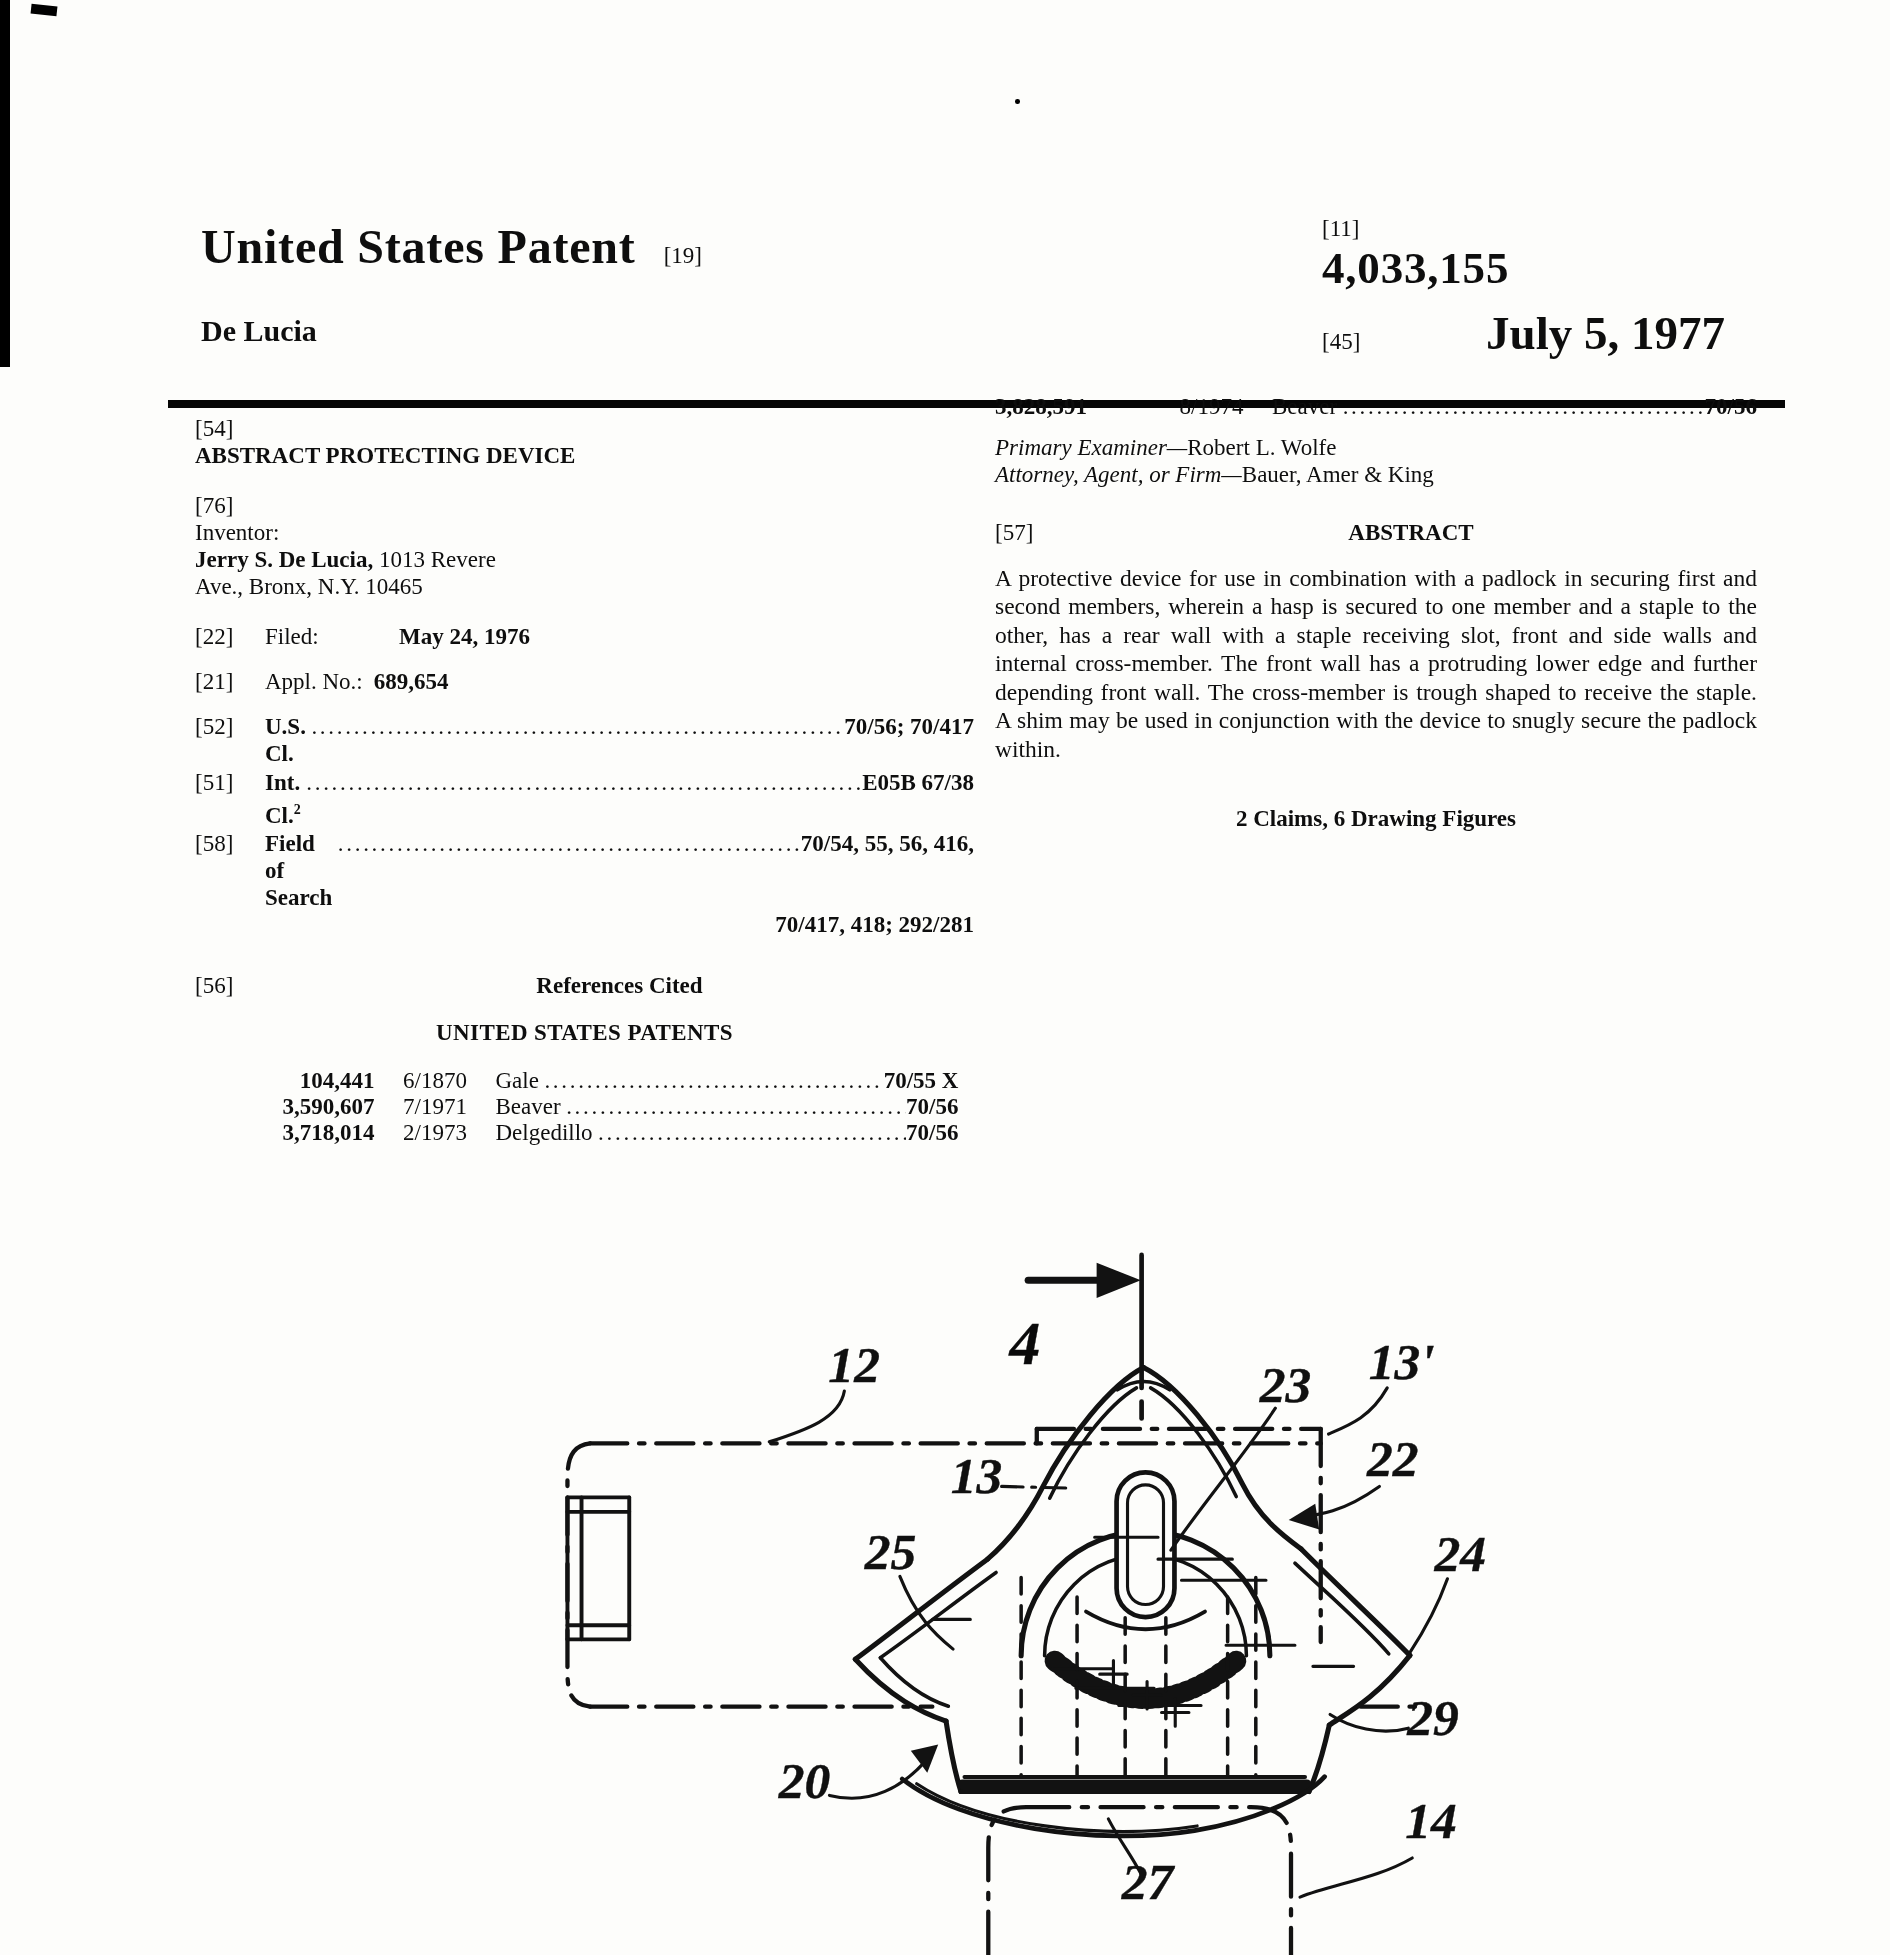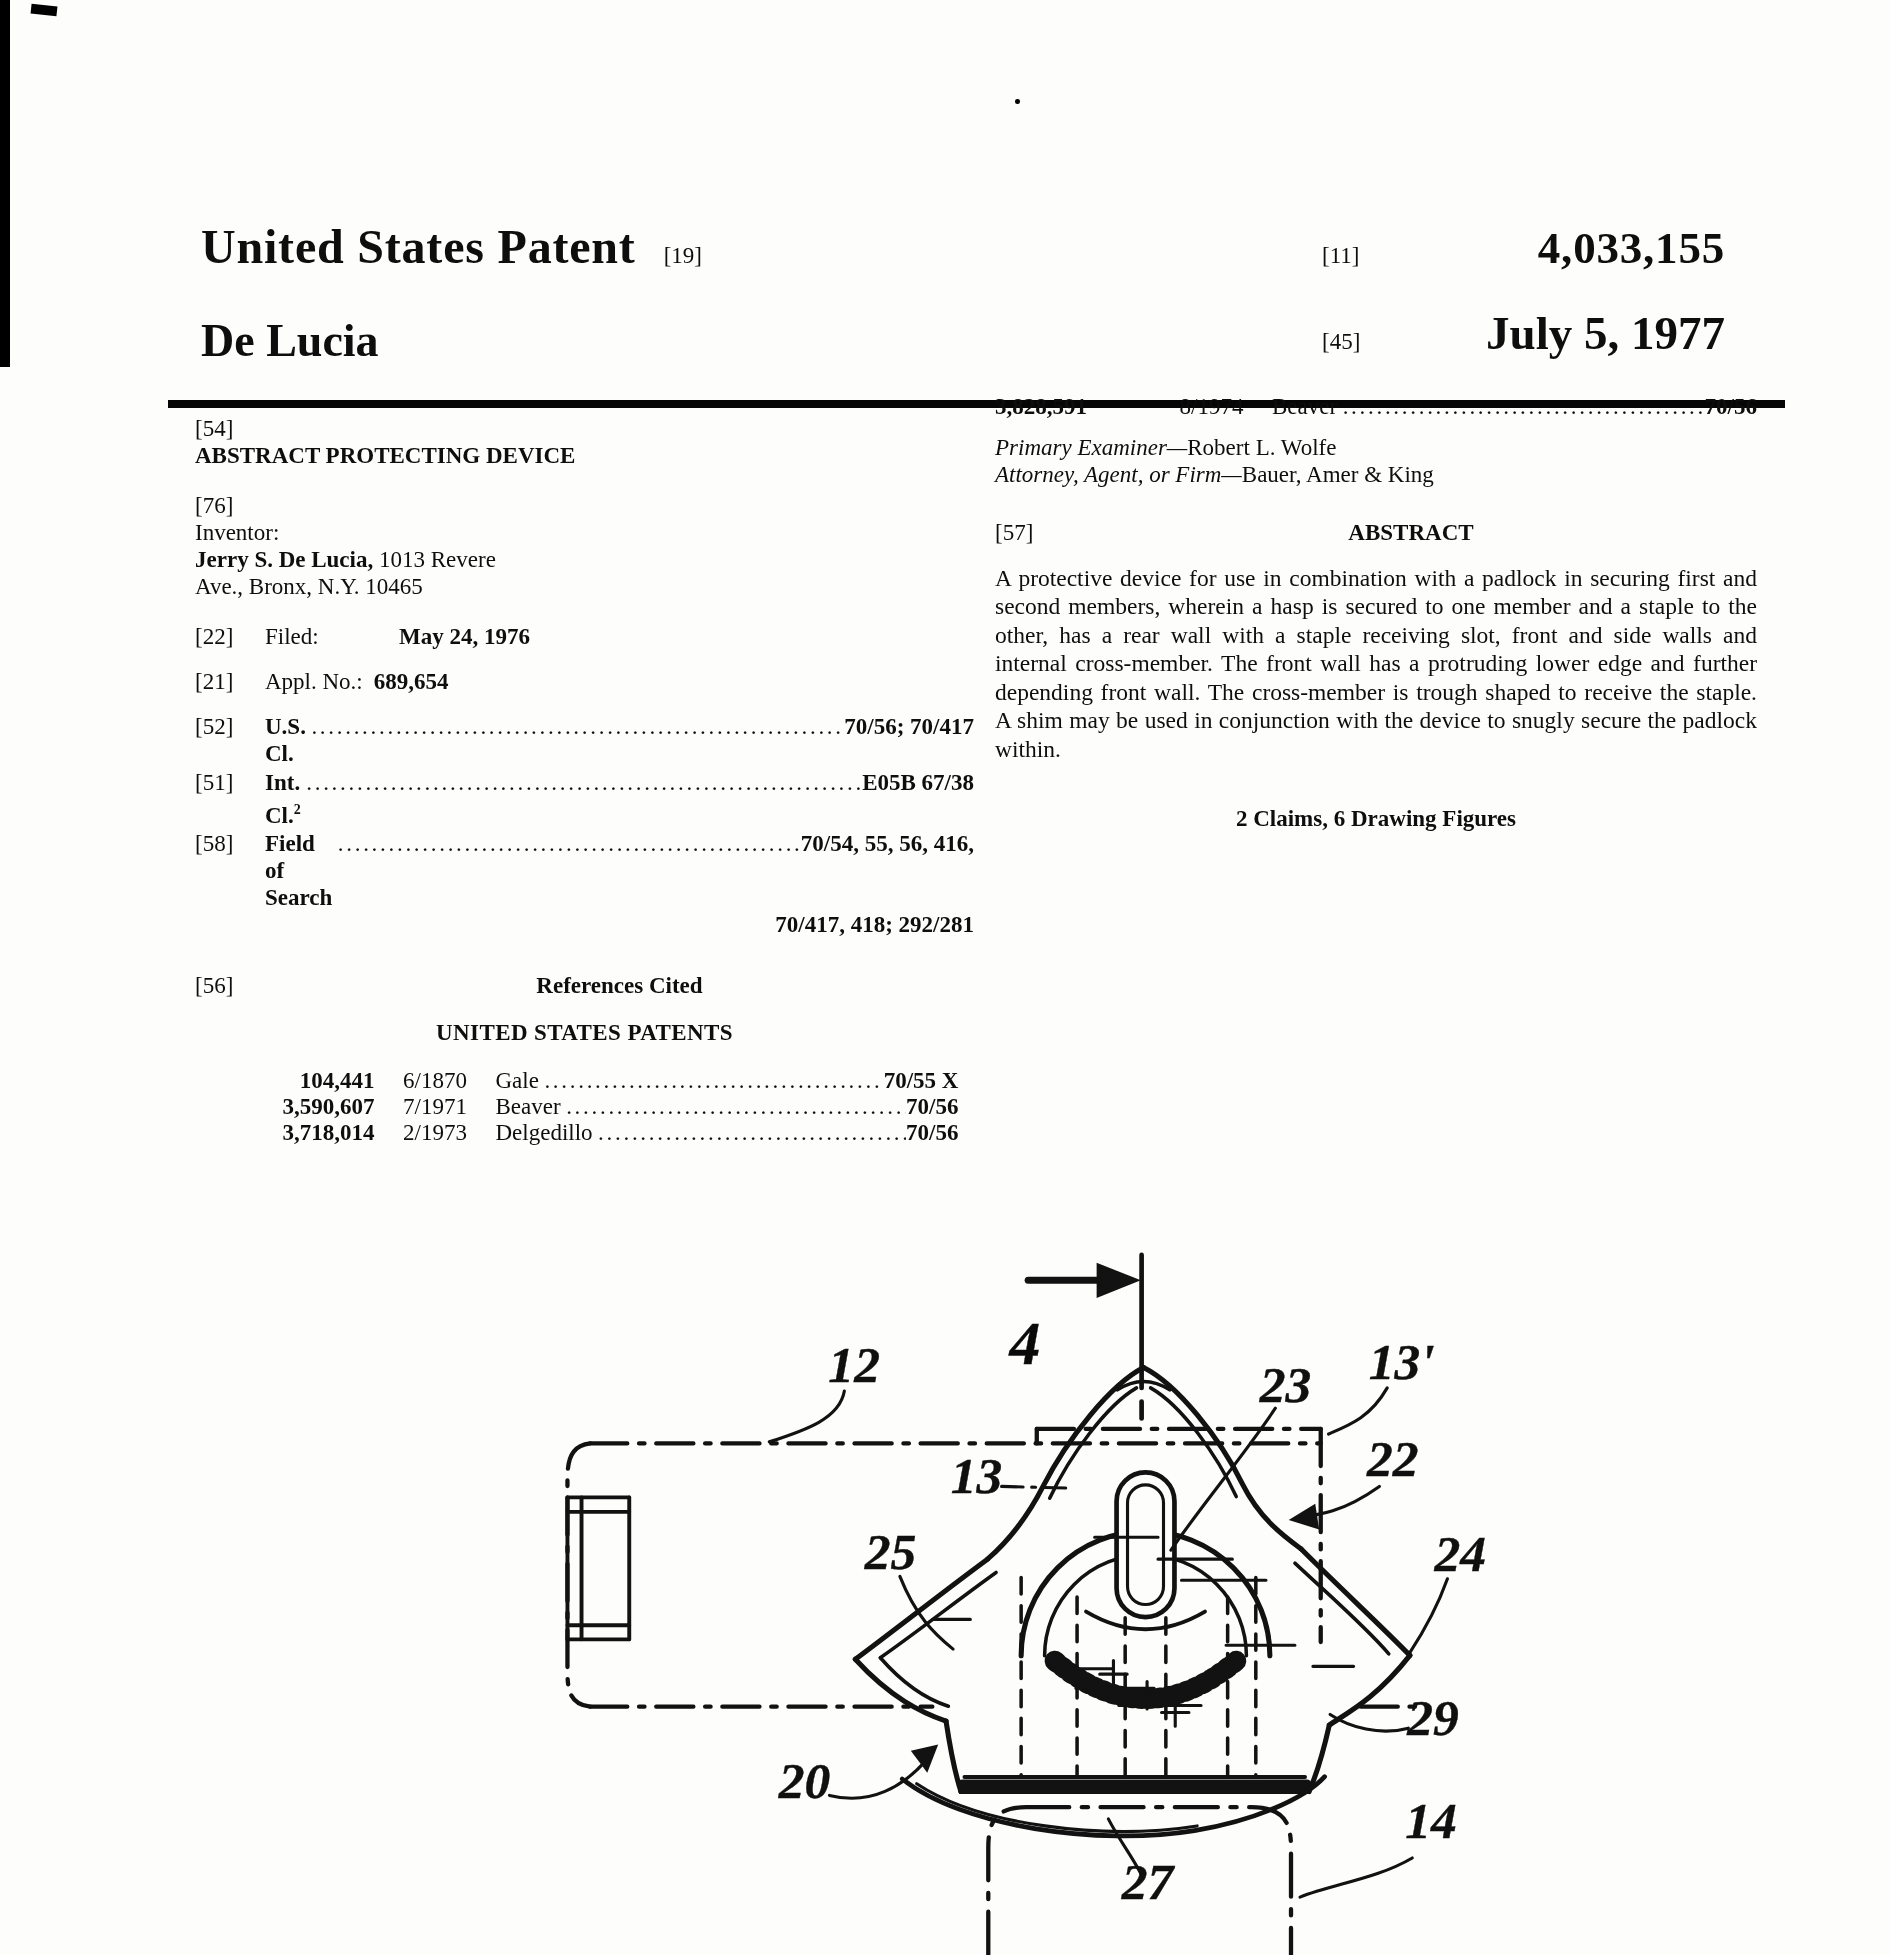--- a/index.html
+++ b/index.html
@@ -14,22 +14,22 @@
   }
   .abs { position:absolute; }
 
   
   .speck { background:#000; position:absolute; }
 
   
   .hdr-left-row { left:201px; top:219px; display:flex; align-items:baseline; }
   .h-title { font-size:48px; font-weight:bold; letter-spacing:0.8px; }
   .h-tag   { font-size:23px; margin-left:28px; }
-  .h-surname { left:201px; top:314px; font-size:46px; font-weight:bold; }
-  .hdr-num  { left:1322px; top:222px; width:403px; display:flex; justify-content:space-between; align-items:baseline; }
+  .h-surname { left:201px; top:314px; font-size:30px; font-weight:bold; }
+  .hdr-num  { left:1322px; top:216px; width:403px; display:flex; justify-content:space-between; align-items:baseline;flex-direction:column; }
   .hdr-date { left:1322px; top:306px; width:403px; display:flex; justify-content:space-between; align-items:baseline; }
   .h-num-tag { font-size:23px; }
   .h-patnum { font-size:45px; font-weight:bold; letter-spacing:0.8px; }
   .h-date   { font-size:47px; font-weight:bold; }
   .rule { left:168px; top:400px; width:1617px; height:8.2px; background:#060606; }
 
   
   .col { font-size:23px; line-height:27px; }
   .col-left  { left:195px;  top:415px; width:779px; }
   .col-right { left:995px; top:394px; width:762px; }

